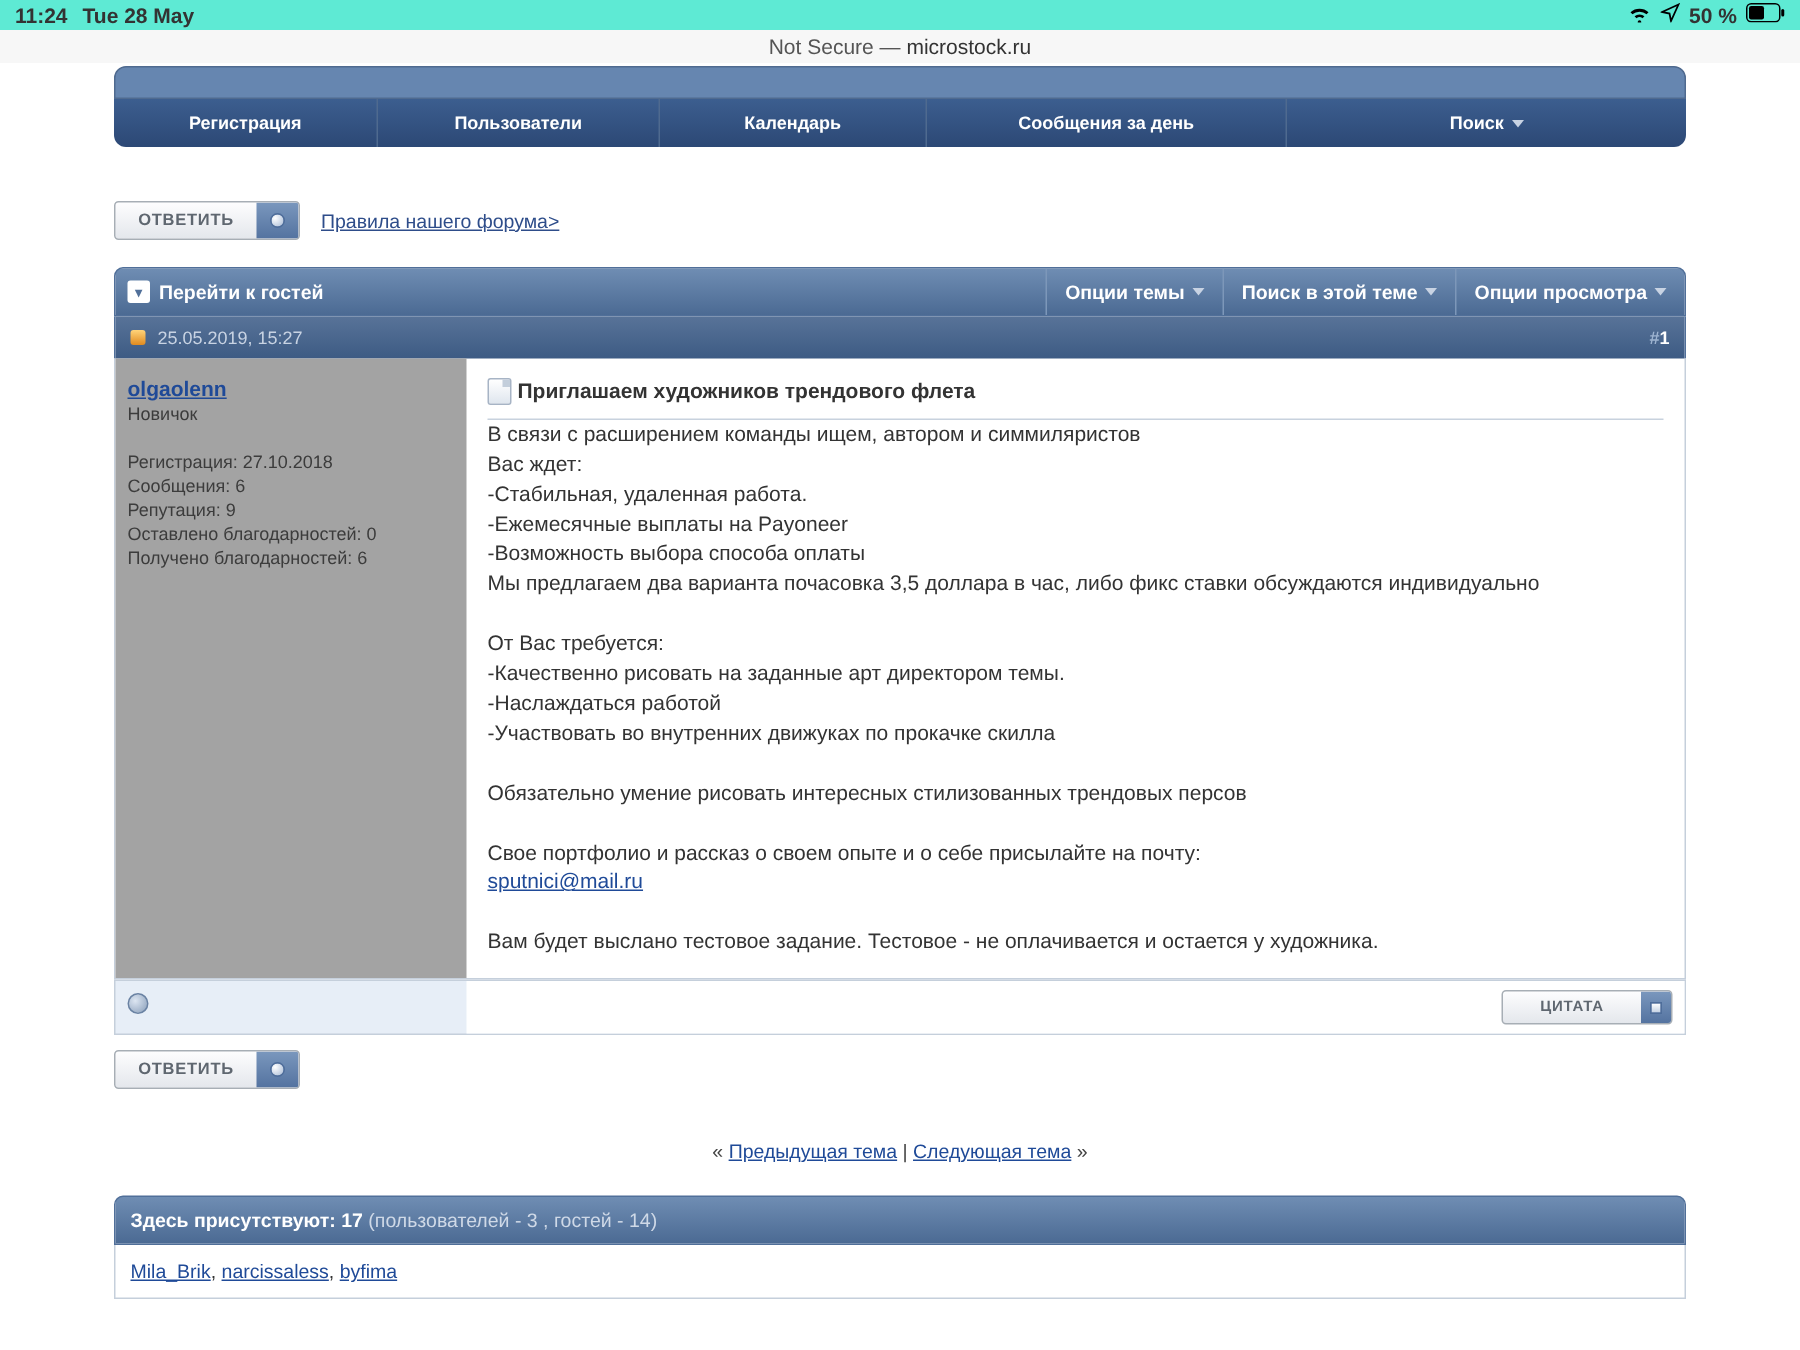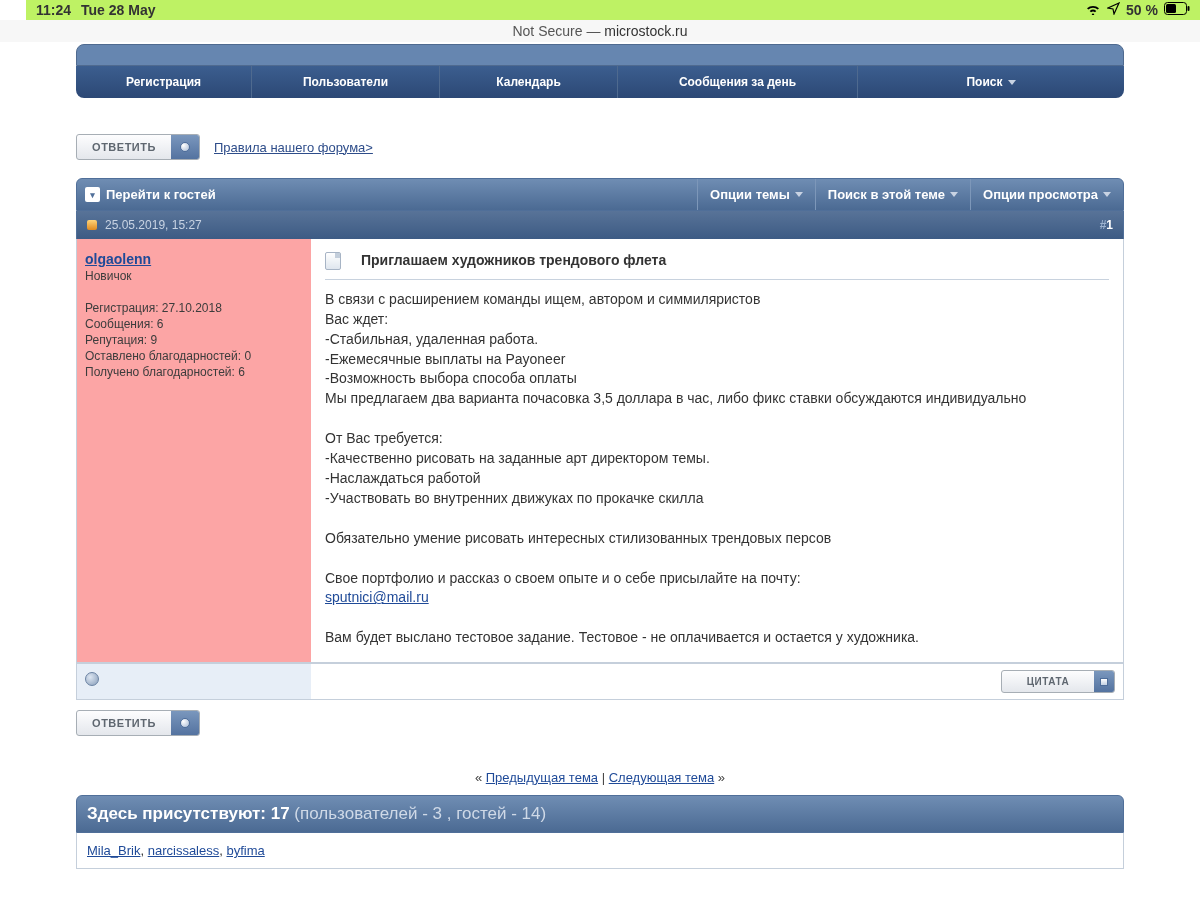--- a/index.html
+++ b/index.html
@@ -1,17 +1,17 @@
 <!DOCTYPE html>
 <html><head>
 <meta charset="utf-8">
 <style>
   * { box-sizing: border-box; margin: 0; padding: 0; }
   body { font-family: Verdana, Arial, sans-serif; font-size: 13px; background: #fff; color: #333; }
-  .status-bar { display: flex; justify-content: space-between; align-items: center; padding: 2px 10px; font-size: 14px; font-weight: 600; background: #bef264; font-family: -apple-system, sans-serif; margin-left: 26px; }
+  .status-bar { display: flex; justify-content: space-between; align-items: center; padding: 2px 10px; font-size: 14px; font-weight: 600; background: #5eead4; font-family: -apple-system, sans-serif; }
   .status-left { display: flex; gap: 10px; }
   .status-right { display: flex; gap: 6px; align-items: center; }
   .url-bar { text-align: center; padding: 3px 4px; background: #f7f7f7; color: #555; font-size: 14px; font-family: -apple-system, sans-serif; }
   .url-bar a { color: #333; text-decoration: none; }
   .page { width: 1048px; margin: 0 auto; background: #fff; }
   .top-stripe { height: 22px; background: #6686b0; border-top-left-radius: 8px; border-top-right-radius: 8px; border: 1px solid #4f6a8f; margin-top: 2px; }
   .main-nav { display: flex; background: linear-gradient(#3c5e8f, #2c4875); border-bottom-left-radius: 8px; border-bottom-right-radius: 8px; height: 32px; }
   .main-nav .nav-item { color: #fff; font-weight: bold; font-size: 12px; display: flex; align-items: center; justify-content: center; cursor: pointer; border-right: 1px solid #4f6a8f; }
   .main-nav .nav-item:last-child { border-right: none; }
   .tri { display: inline-block; width: 0; height: 0; border-left: 4px solid transparent; border-right: 4px solid transparent; border-top: 5px solid #c8d3e3; margin-left: 5px; }
@@ -23,43 +23,43 @@
   .rules-link { color: #2e4d8a; text-decoration: underline; font-size: 13px; }
   .thread-toolbar { display: flex; margin-top: 18px; background: linear-gradient(#6f8db3, #4b6a93); border-top-left-radius: 6px; border-top-right-radius: 6px; border: 1px solid #506f99; height: 33px; }
   .tb-left { flex: 1; display: flex; align-items: center; padding-left: 8px; gap: 6px; color: #fff; font-weight: bold; font-size: 13px; }
   .tb-icon { width: 15px; height: 15px; background: #fff; border-radius: 2px; display: flex; align-items: center; justify-content: center; color: #51709a; font-size: 9px; font-weight: bold; }
   .tb-item { display: flex; align-items: center; padding: 0 12px; border-left: 1px solid #7d97b9; color: #fff; font-weight: bold; font-size: 13px; cursor: pointer; }
   .post-head { display: flex; align-items: center; background: linear-gradient(#587398, #3d5b84); height: 28px; padding: 0 10px; color: #c8d3e3; font-size: 12px; border-left: 1px solid #506f99; border-right: 1px solid #506f99; }
   .post-head .dot { width: 10px; height: 10px; background: linear-gradient(#ffd47a, #e08a1f); border-radius: 2px; margin-right: 8px; }
   .post-head .link { color: #9db3d0; margin-left: auto; font-weight: bold; }
   .post-head .num { color: #fff; font-weight: bold; }
   .post-body { display: flex; border: 1px solid #c5cfdb; border-top: none; }
-  .user-col { width: 234px; background: #fca5a5; padding: 12px 8px; color: #3c3c3c; font-size: 12px; }
+  .user-col { width: 234px; background: #a3a3a3; padding: 12px 8px; color: #3c3c3c; font-size: 12px; }
   .user-col .uname { color: #1f4a98; font-weight: bold; text-decoration: underline; font-size: 14px; cursor: pointer; display: inline-block; margin-bottom: 2px; }
   .user-col .rank { margin-bottom: 18px; }
   .user-col .stat { margin-bottom: 2px; white-space: nowrap; }
   .msg-col { flex: 1; padding: 12px 14px 14px 14px; font-size: 14px; line-height: 1.42; color: #333; }
-  .msg-title-row { display: flex; align-items: center; gap: 20px; border-bottom: 1px solid #c8d2de; padding-bottom: 8px; margin-bottom: 10px; }
+  .msg-title-row { display: flex; align-items: center; gap: 4px; border-bottom: 1px solid #c8d2de; padding-bottom: 8px; }
   .msg-title-row .ticon { width: 16px; height: 18px; background: linear-gradient(#fff, #dfe6ee); border: 1px solid #a7b4c5; border-radius: 2px; position: relative; }
   .msg-title-row .ticon::after { content: ""; position: absolute; top: 0; right: 0; width: 5px; height: 5px; background: #c3cedb; }
   .msg-title-row .ttl { font-weight: bold; font-size: 14px; }
   .msg-content p { margin-bottom: 0; }
   .msg-content .gap { height: 20px; }
   .mail-link { color: #1f4a98; text-decoration: underline; cursor: pointer; }
   .post-foot { display: flex; border: 1px solid #c5cfdb; border-top: 1px solid #c5cfdb; background: #e7eef7; }
   .post-foot .ucol { width: 234px; padding: 8px; }
   .post-foot .status-icon { width: 14px; height: 14px; border-radius: 50%; background: radial-gradient(circle at 35% 35%, #dde6f2, #889db9); border: 1px solid #6a82a3; display: inline-block; }
   .post-foot .acol { flex: 1; display: flex; justify-content: flex-end; align-items: center; padding: 6px 8px; background: #fff; }
   .quote-btn { display: flex; width: 114px; height: 23px; border: 1px solid #a7aeb5; border-radius: 3px; background: linear-gradient(#fdfdfe, #e4e7ec); overflow: hidden; cursor: pointer; }
   .quote-btn .txt { flex: 1; display: flex; align-items: center; justify-content: center; font-size: 10px; font-weight: bold; color: #5f6770; letter-spacing: 0.5px; }
   .quote-btn .cap { width: 20px; background: linear-gradient(#7a97bd, #5473a0); display: flex; align-items: center; justify-content: center; }
   .quote-btn .sq { width: 8px; height: 8px; background: linear-gradient(#fff, #c3d1e3); border: 1px solid #4e6d9a; }
   .thread-nav { text-align: center; margin-top: 34px; font-size: 13px; color: #444; }
   .thread-nav a { color: #1f4a98; text-decoration: underline; }
-  .presence-head { margin-top: 10px; background: linear-gradient(#6f8db3, #4b6a93); color: #fff; font-size: 17px; padding: 8px 10px; border-top-left-radius: 6px; border-top-right-radius: 6px; border: 1px solid #506f99; }
+  .presence-head { margin-top: 22px; background: linear-gradient(#6f8db3, #4b6a93); color: #fff; font-size: 13px; padding: 8px 10px; border-top-left-radius: 6px; border-top-right-radius: 6px; border: 1px solid #506f99; }
   .presence-head .light { color: #cfd9e7; }
   .presence-body { border: 1px solid #c5cfdb; border-top: none; padding: 10px; font-size: 13px; }
   .presence-body a { color: #1f4a98; text-decoration: underline; }
 </style>
 </head>
 <body>
 
 <div class="status-bar">
   <div class="status-left">
     <span>11:24</span>

